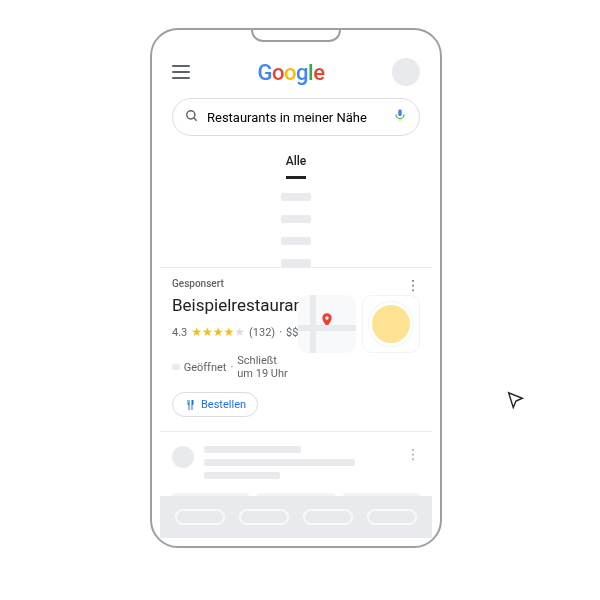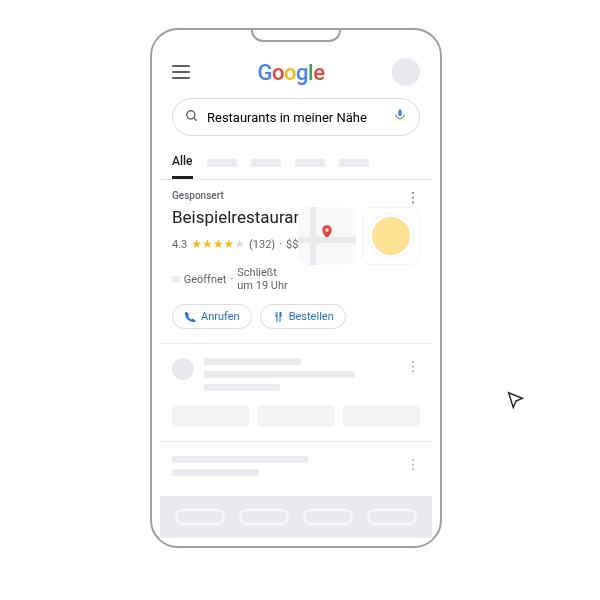--- a/index.html
+++ b/index.html
@@ -93,20 +93,21 @@
       font-size: 13px;
       color: #000000;
     }
     .mic { width: 14px; height: 18px; }
     .tabs {
       display: flex;
       align-items: center;
       padding: 0 12px;
       border-bottom: 1px solid #e8eaed;
       gap: 14px;
+      flex-direction: column;
     }
     .tab {
       font-size: 12px;
       color: #5f6368;
       padding: 8px 0;
       cursor: pointer;
     }
     .tab.active {
       color: #202124;
       font-weight: 500;
@@ -362,26 +363,20 @@
             </span>
           </div>
           <div class="thumb food">
             <div class="plate"></div>
           </div>
         </div>
       </div>
       <div class="chips">
         <div class="chip">
           <svg viewBox="0 0 24 24">
-              <path d="M6 2l4 6-2 2c1 3 4 6 7 7l2-2 6 4c0 2-2 3-3 3C10 22 2 14 2 4c0-1 1-2 2-2h2z"></path>
-            </svg>
-          <span>Anrufen</span>
-        </div>
-        <div class="chip">
-          <svg viewBox="0 0 24 24">
               <path d="M7 2v8c0 1 1 2 2 2v10h2V2h-2v6H8V2H7zm8 0v20h2V12c1 0 2-1 2-2V2h-4z"></path>
             </svg>
           <span>Bestellen</span>
         </div>
       </div>
     </div>
 
     <div class="ph-card">
       <div class="ph-dots">⋮</div>
       <div class="ph-row">

